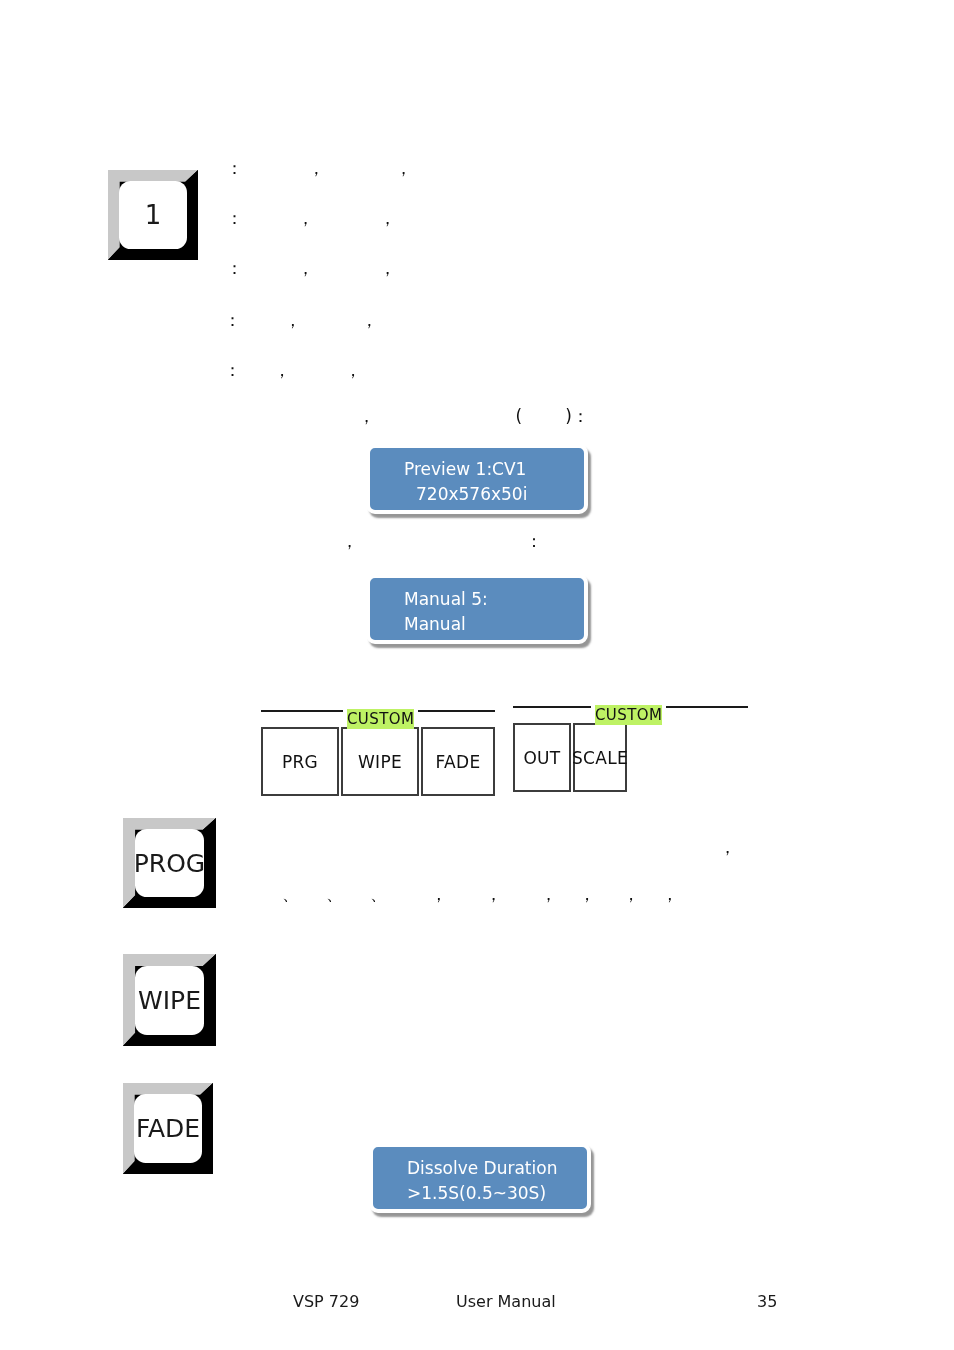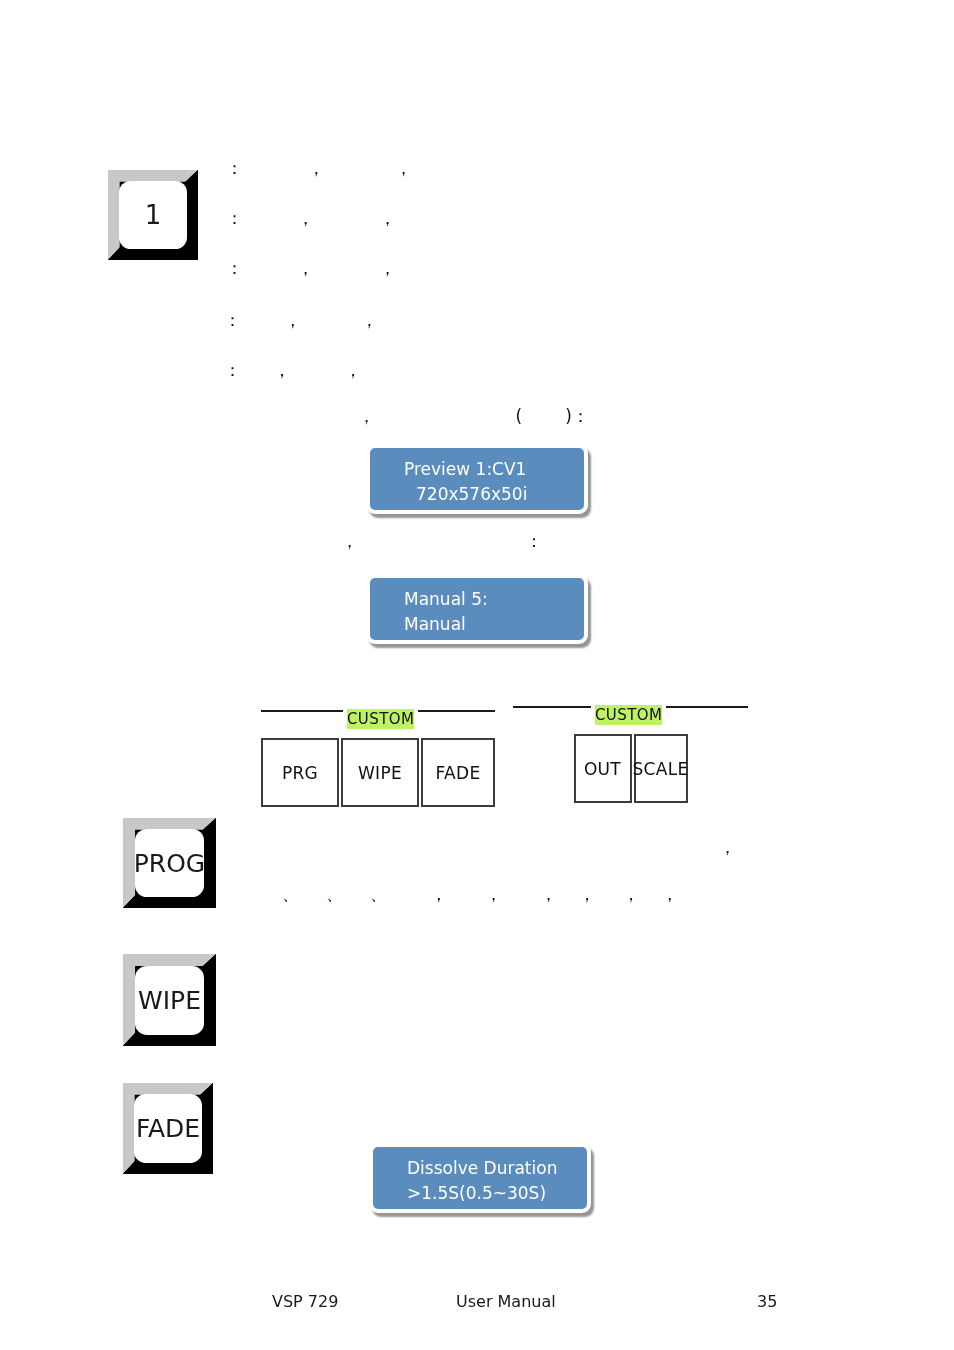--- a/index.html
+++ b/index.html
@@ -110,22 +110,21 @@
     font-size: 15px;
     letter-spacing: 0.4px;
     color: #111111;
     background: #bef264;
     line-height: 20px;
     white-space: nowrap;
     margin-top: 9px;
   }
   .custom-btns {
     display: flex;
-    margin-top: 18px;
-    justify-content: center;
+    margin-top: 7px;
   }
   .custom-btns .cbtn {
     box-sizing: border-box;
     border: 2px solid #3c3c3c;
     background: #ffffff;
     height: 69px;
     display: flex;
     align-items: center;
     justify-content: center;
     font-family: "DejaVu Sans", "Liberation Sans", sans-serif;
@@ -241,18 +240,18 @@
       <span>FADE</span>
     </div>
   </div>
 
   <div class="lcd" style="left:369px; top:1143px; width:222px; height:70px;">
     <div class="ln">Dissolve Duration</div>
     <div class="ln">&gt;1.5S(0.5~30S)</div>
   </div>
 
   <div class="footer" style="top:1292px;">
-    <div class="f-item" style="left:272px;text-align:center;">VSP 729</div>
+    <div class="f-item" style="left:293px;text-align:center;">VSP 729</div>
     <div class="f-item" style="left:456px;">User Manual</div>
     <div class="f-item" style="left:757px;">35</div>
   </div>
 
 </div>
 
 </body></html>

